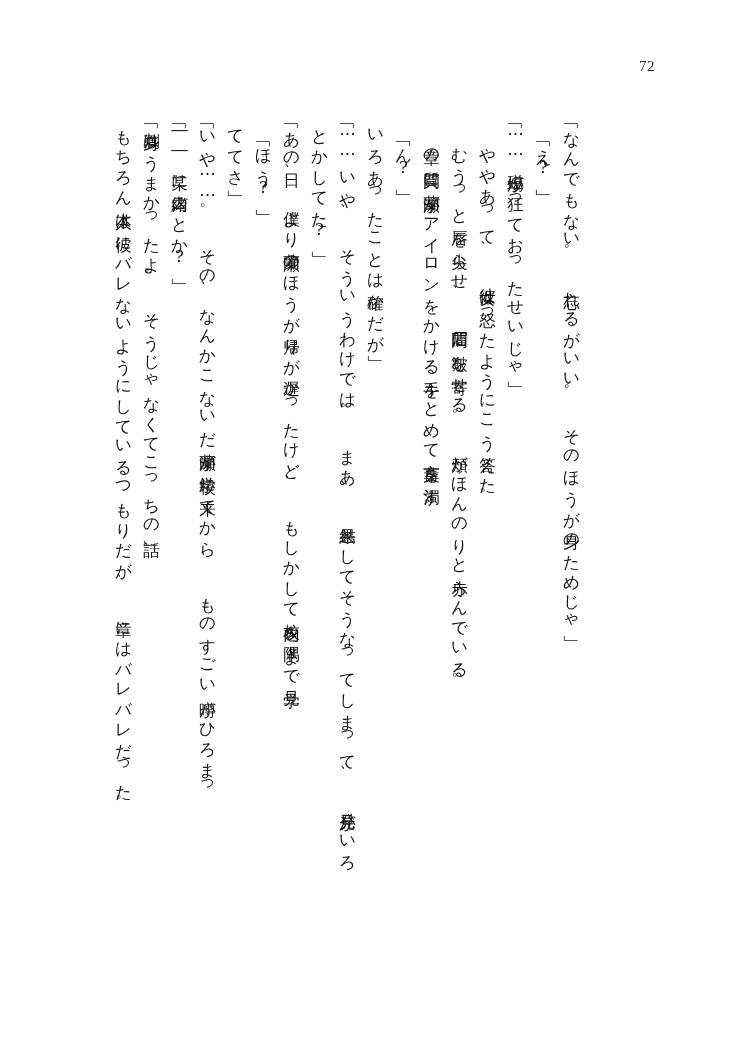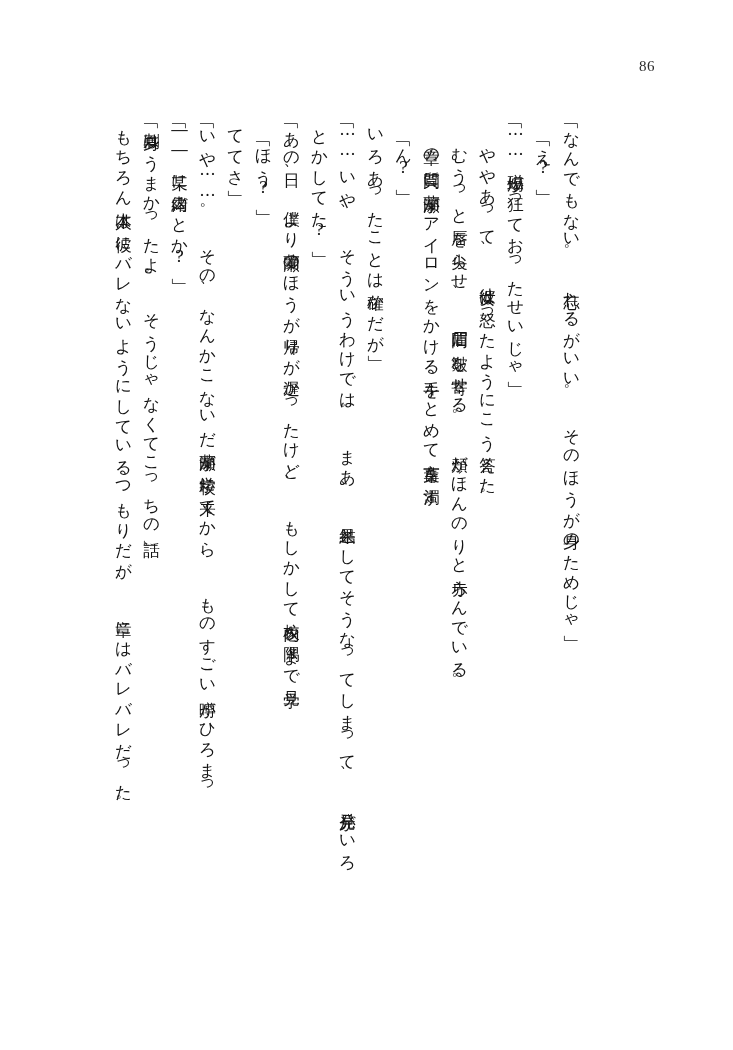--- a/index.html
+++ b/index.html
@@ -54,21 +54,21 @@
   }
   .col.indent {
     padding-top: 18px;
   }
 </style>
 </head>
 <body>
 
 <div class="page">
 
-  <div class="page-number">86</div>
+  <div class="page-number">72</div>
 
   <div class="text-block">
     <div class="col">もちろん本人は彼にバレないようにしているつもりだが、　章にはバレバレだった。</div>
     <div class="col">「刺身はうまかったよ。　そうじゃなくてこっちの話」</div>
     <div class="col">「――某に内緒ごとか?」</div>
     <div class="col">「いや……。　その、なんかこないだ蘭瀬が学校に来てから、　ものすごい噂がひろまっ</div>
     <div class="col">ててさ」</div>
     <div class="col indent">「ほう?」</div>
     <div class="col">「あの日、　僕より蘭瀬のほうが帰りが遅かったけど、　もしかして校内を隅々まで見学</div>
     <div class="col">とかしてた?」</div>

